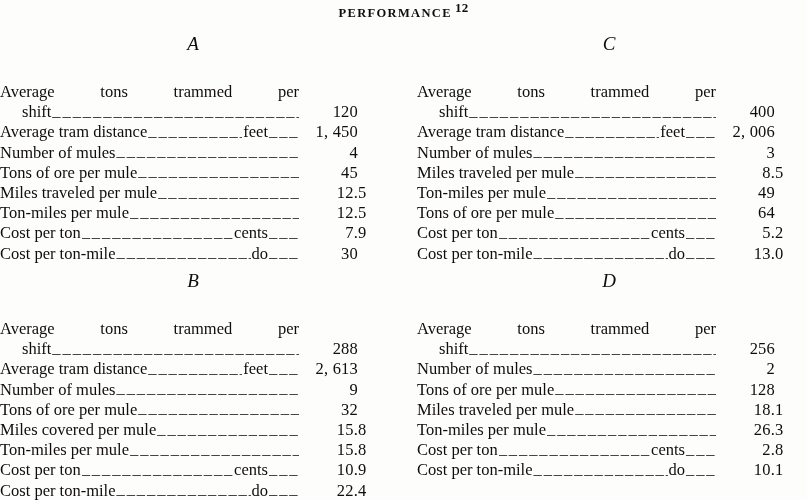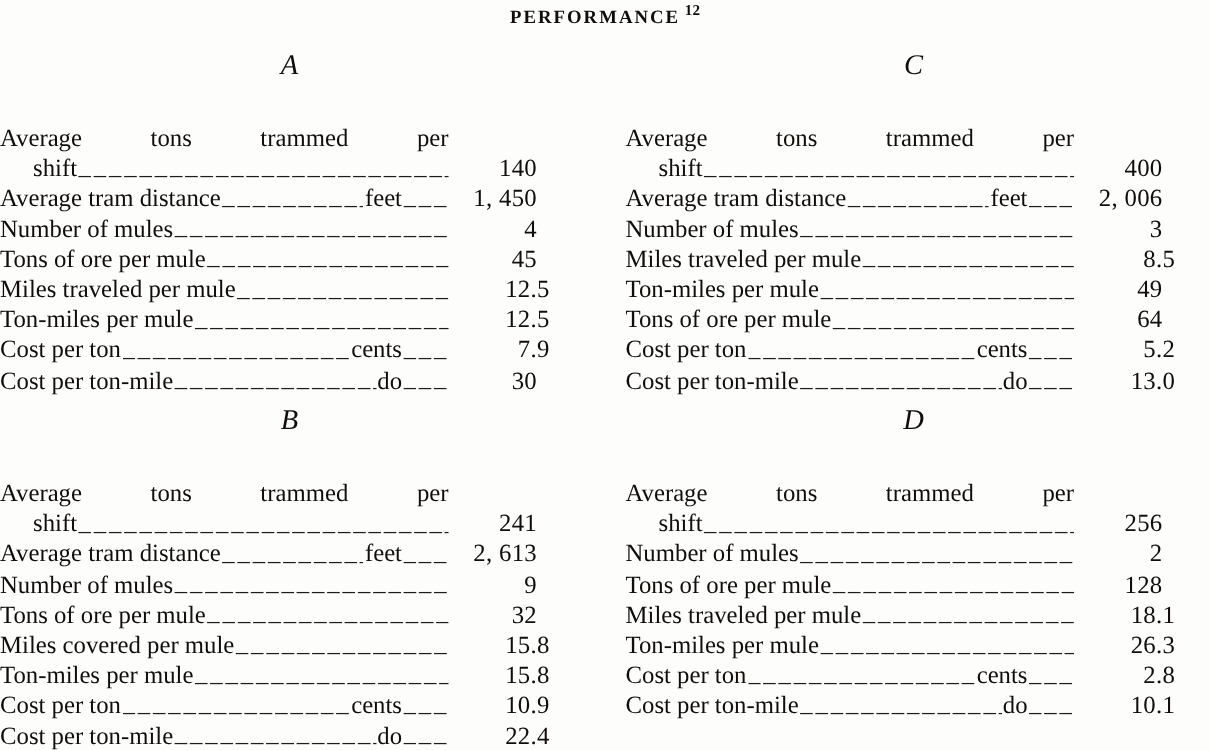--- a/index.html
+++ b/index.html
@@ -30,21 +30,21 @@
     left: 0;
     width: 807px;
     text-align: center;
     font-weight: bold;
     font-size: 12.5px;
     letter-spacing: 1.35px;
     line-height: 16px;
     white-space: nowrap;
   }
   .page-title .sup {
-    font-size: 10px;
+    font-size: 13px;
     font-weight: bold;
     vertical-align: super;
     letter-spacing: 0.3px;
     margin-left: 3px;
   }
 
   
   .col {
     position: absolute;
     width: 390px;
@@ -171,21 +171,21 @@
           </tr>
           <tr class="cont">
             <td class="lbl">
               <div class="lblwrap">
                 <span class="lbltext">shift</span>
                 <span class="leader"></span>
               </div>
             </td>
             <td class="val">
               <div class="num">
-                <span class="ip">140</span>
+                <span class="ip">120</span>
                 <span class="fp"></span>
               </div>
             </td>
           </tr>
           <tr>
             <td class="lbl">
               <div class="lblwrap">
                 <span class="lbltext">Average tram distance</span>
                 <span class="leader"></span>
                 <span class="unit">feet</span>
@@ -435,21 +435,21 @@
           </tr>
           <tr class="cont">
             <td class="lbl">
               <div class="lblwrap">
                 <span class="lbltext">shift</span>
                 <span class="leader"></span>
               </div>
             </td>
             <td class="val">
               <div class="num">
-                <span class="ip">241</span>
+                <span class="ip">288</span>
                 <span class="fp"></span>
               </div>
             </td>
           </tr>
           <tr>
             <td class="lbl">
               <div class="lblwrap">
                 <span class="lbltext">Average tram distance</span>
                 <span class="leader"></span>
                 <span class="unit">feet</span>

